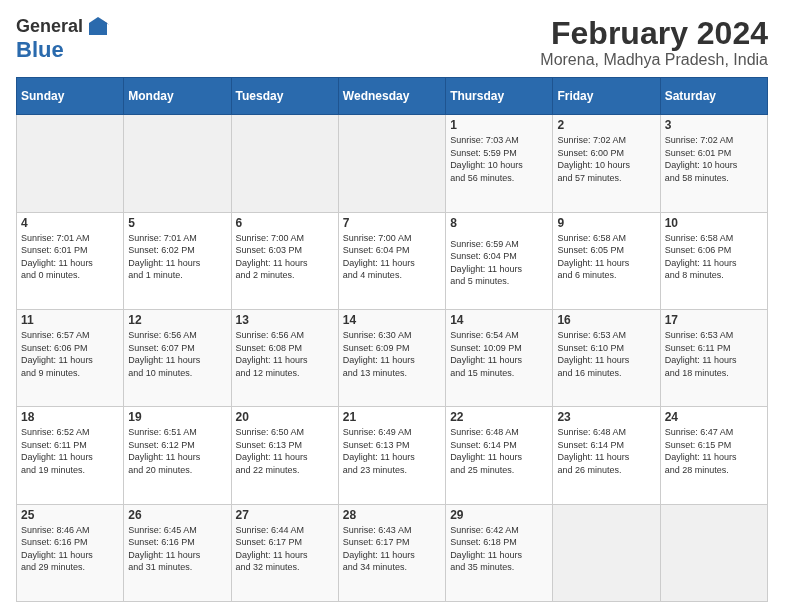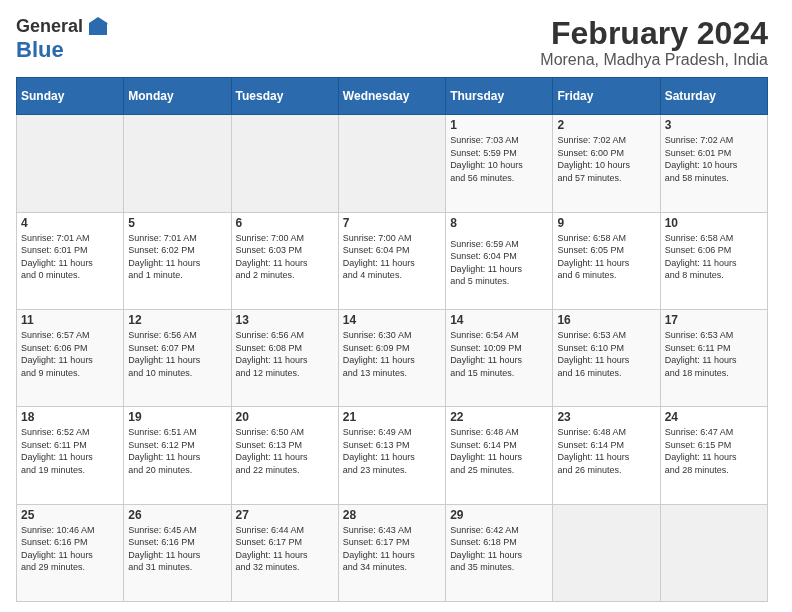--- a/index.html
+++ b/index.html
@@ -301,21 +301,21 @@
             <span class="day-num">24</span>
             <div class="day-info" style="white-space: pre-line;">Sunrise: 6:47 AM
 Sunset: 6:15 PM
 Daylight: 11 hours
 and 28 minutes.</div>
           </td>
         </tr>
         <tr>
           <td>
             <span class="day-num">25</span>
-            <div class="day-info" style="white-space: pre-line;">Sunrise: 10:46 AM
+            <div class="day-info" style="white-space: pre-line;">Sunrise: 8:46 AM
 Sunset: 6:16 PM
 Daylight: 11 hours
 and 29 minutes.</div>
           </td>
           <td>
             <span class="day-num">26</span>
             <div class="day-info" style="white-space: pre-line;">Sunrise: 6:45 AM
 Sunset: 6:16 PM
 Daylight: 11 hours
 and 31 minutes.</div>

